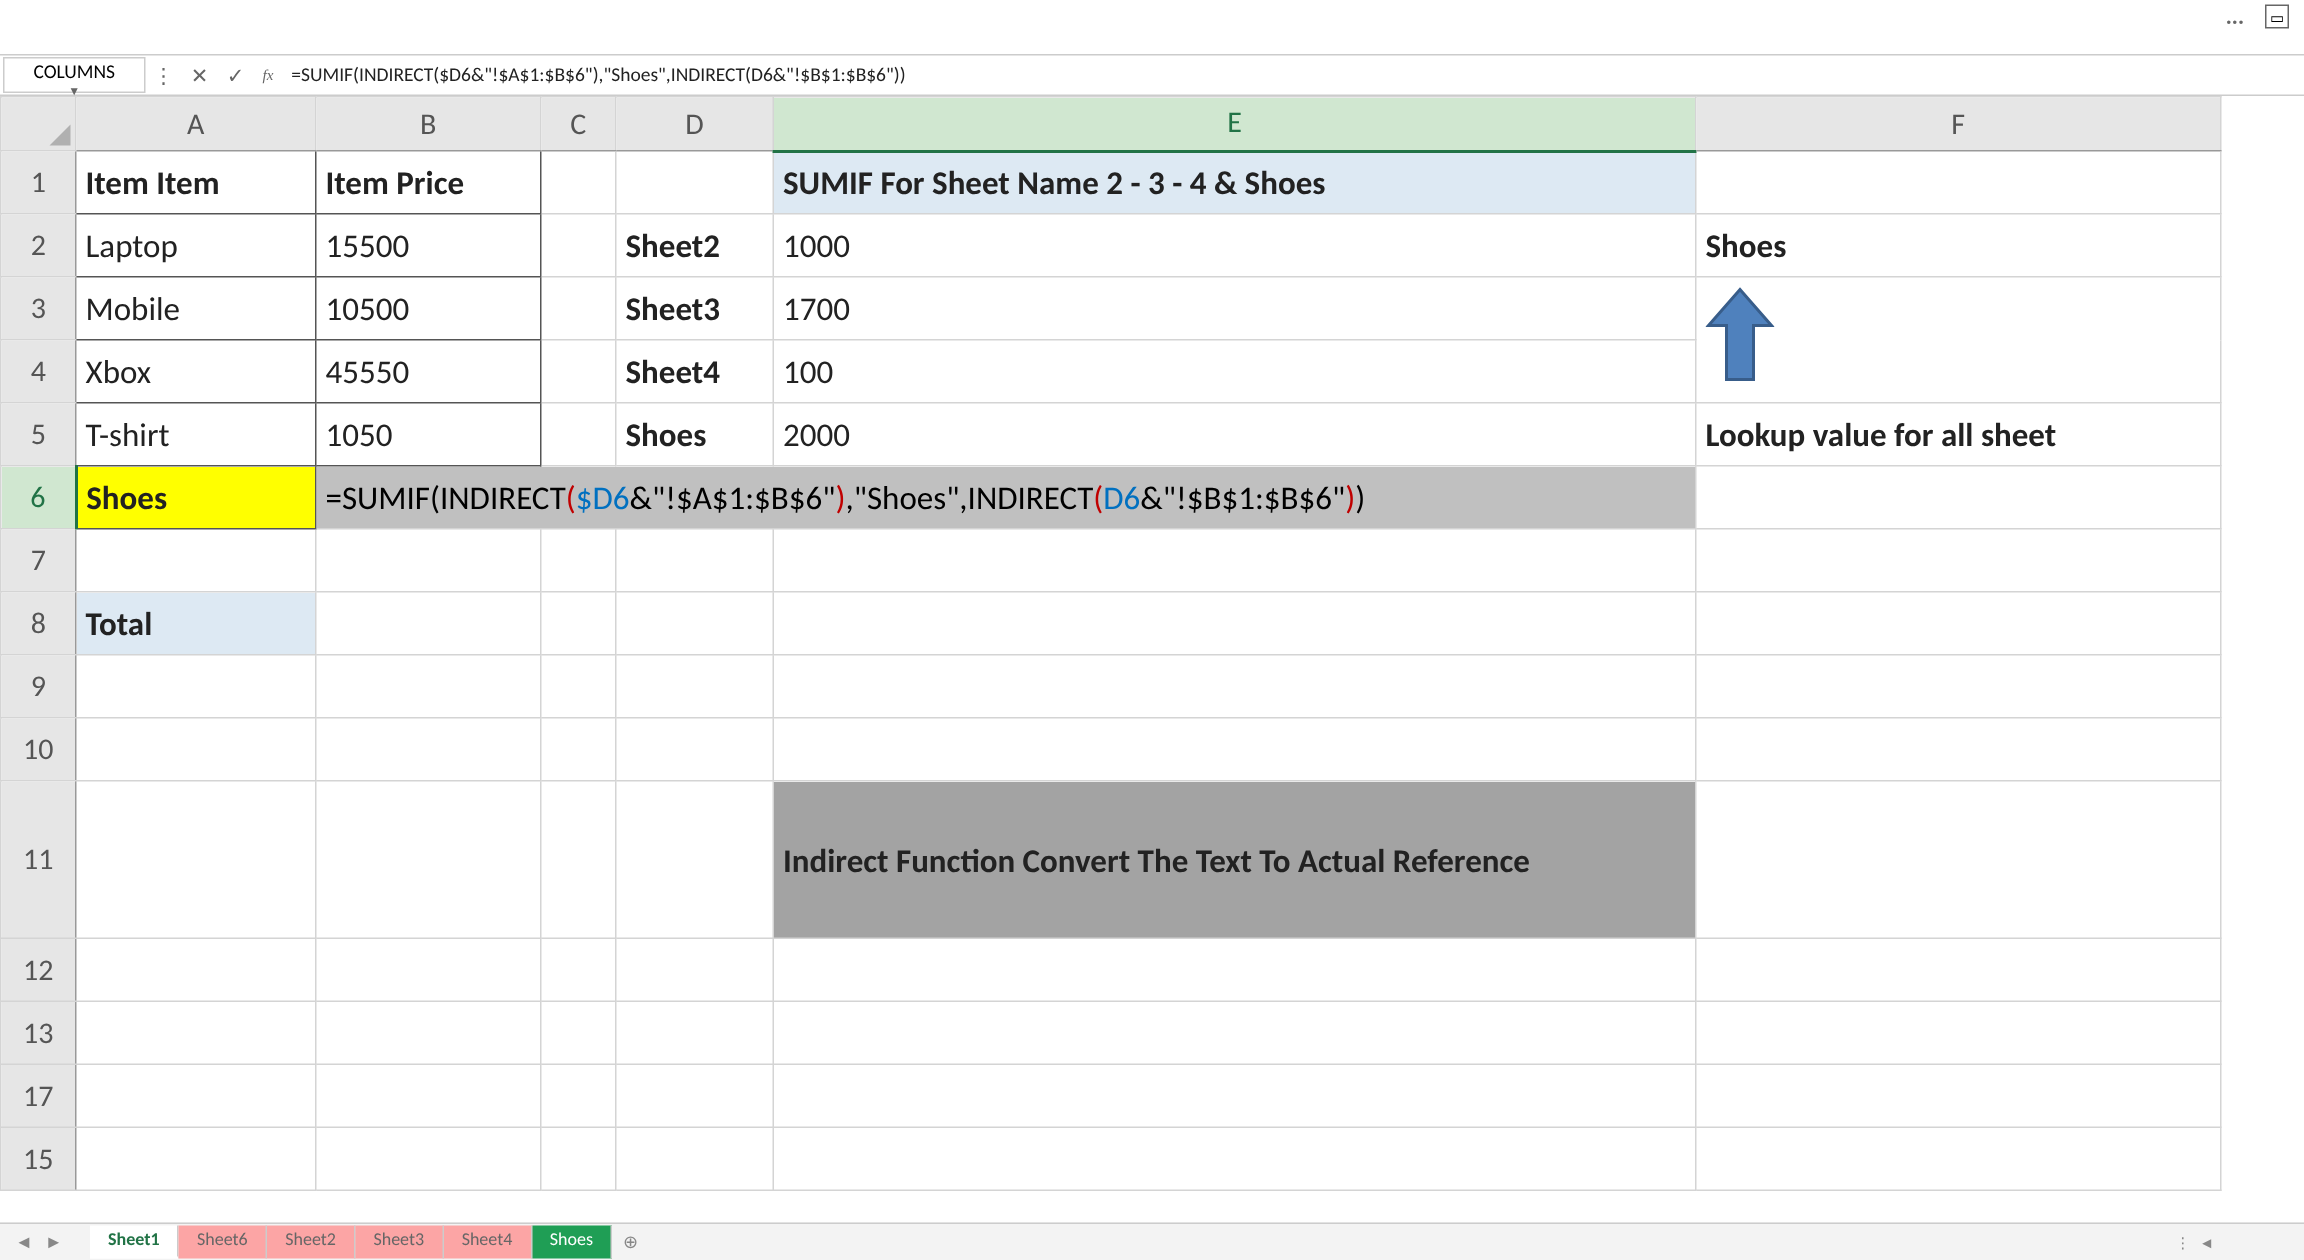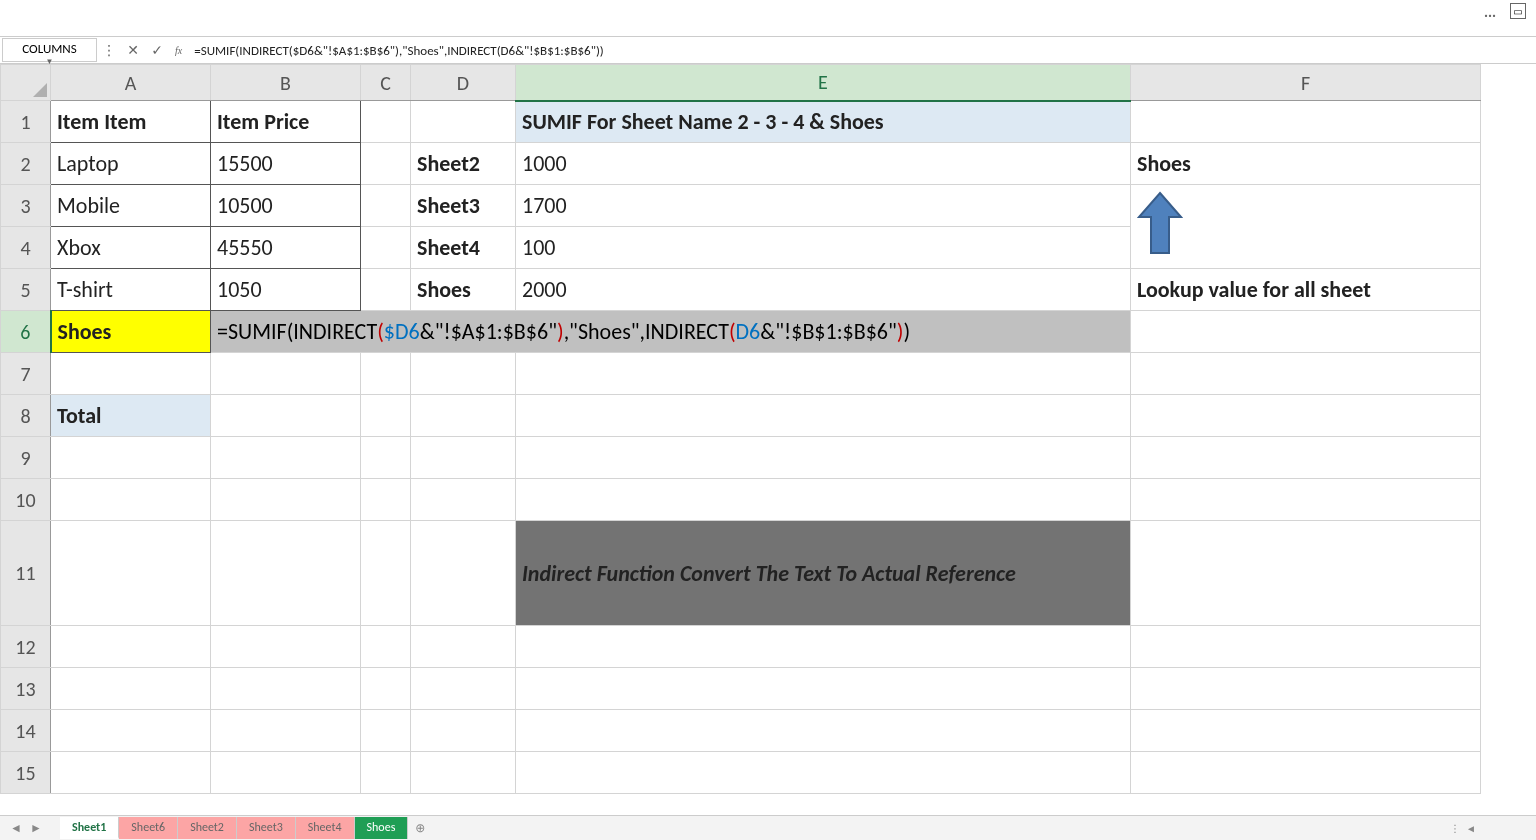--- a/index.html
+++ b/index.html
@@ -216,25 +216,24 @@
     }
     .scroll-indicator {
       margin-left: auto;
       padding-right: 60px;
       display: flex;
       gap: 6px;
       color: #888;
       font-size: 10px;
     }
     .note-box {
-      background: #737373;
+      background: #a3a3a3;
       font-weight: bold;
       font-size: 22px;
       padding: 6px;
-      font-style: italic;
     }
   </style>
 </head>
 <body>
 
 <div class="top-dots">···</div>
 <div class="top-icon">▭</div>
 
 <div class="formula-bar">
   <div class="name-box">
@@ -382,21 +381,21 @@
     <tr>
       <th class="row-head">13</th>
       <td></td>
           <td></td>
           <td></td>
           <td></td>
           <td></td>
           <td></td>
     </tr>
     <tr>
-      <th class="row-head">14</th>
+      <th class="row-head">17</th>
       <td></td>
           <td></td>
           <td></td>
           <td></td>
           <td></td>
           <td></td>
     </tr>
     <tr>
       <th class="row-head">15</th>
       <td></td>

